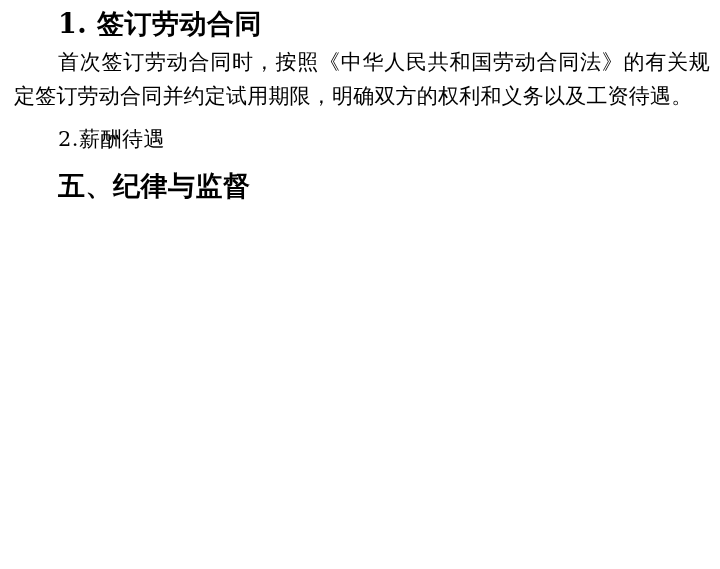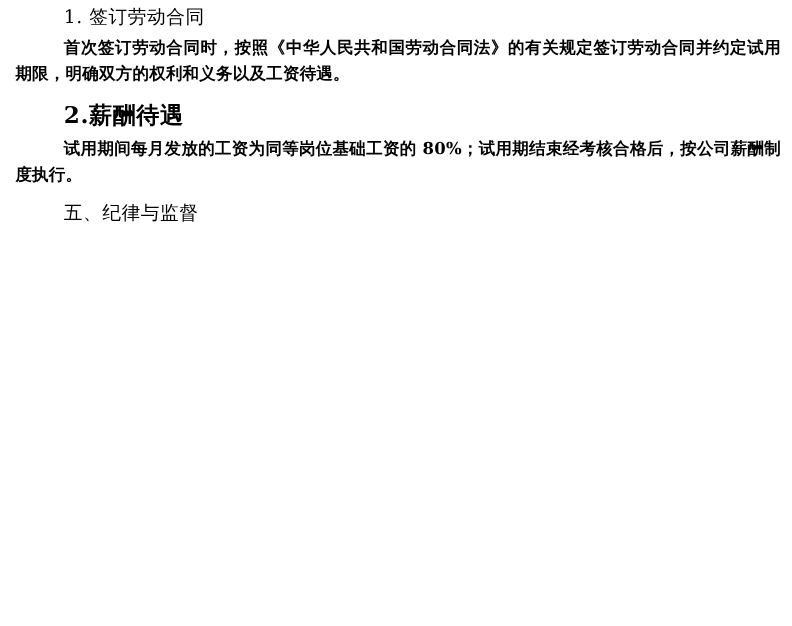--- a/index.html
+++ b/index.html
@@ -15,60 +15,58 @@
     overflow: hidden;
   }
   .page {
     width: 720px;
     height: 569px;
     box-sizing: border-box;
     padding: 4px 10px 0 14px;
     position: relative;
   }
   .heading {
-    font-size: 17px;
-    font-weight: normal;
+    font-size: 27px;
+    font-weight: bold;
     line-height: 1.45;
     margin: 0 0 2px 0;
     text-indent: 44px;
     letter-spacing: 0.5px;
   }
   .heading-tight {
     font-size: 21px;
-    font-weight: bold;
+    font-weight: normal;
     line-height: 1.45;
     margin: 0 0 2px 0;
     text-indent: 44px;
     letter-spacing: 0.5px;
   }
   .para {
-    font-size: 15px;
+    font-size: 21px;
     line-height: 1.62;
     margin: 0 0 2px 0;
     text-indent: 44px;
     text-align: justify;
     text-justify: inter-ideograph;
     letter-spacing: 0.2px;
-    font-weight: bold;
   }
   .spacer-sm { height: 9px; }
   .spacer-md { height: 13px; }
 </style>
 </head>
 <body>
 
 <div class="page">
 
   <h2 class="heading">1. 签订劳动合同</h2>
   <p class="para">首次签订劳动合同时，按照《中华人民共和国劳动合同法》的有关规定签订劳动合同并约定试用期限，明确双方的权利和义务以及工资待遇。</p>
 
   <div class="spacer-sm"></div>
 
   <h2 class="heading-tight">2.薪酬待遇</h2>
-  <p class="para">试用期间每月发放的工资为同等岗位基础工资的 80%；试用期结束经考核合格后，按公司薪酬制度执行。</p>
 
   <div class="spacer-sm"></div>
 
   <h2 class="heading">五、纪律与监督</h2>
 
   <div class="spacer-md"></div>
 
 
 </div>
 

